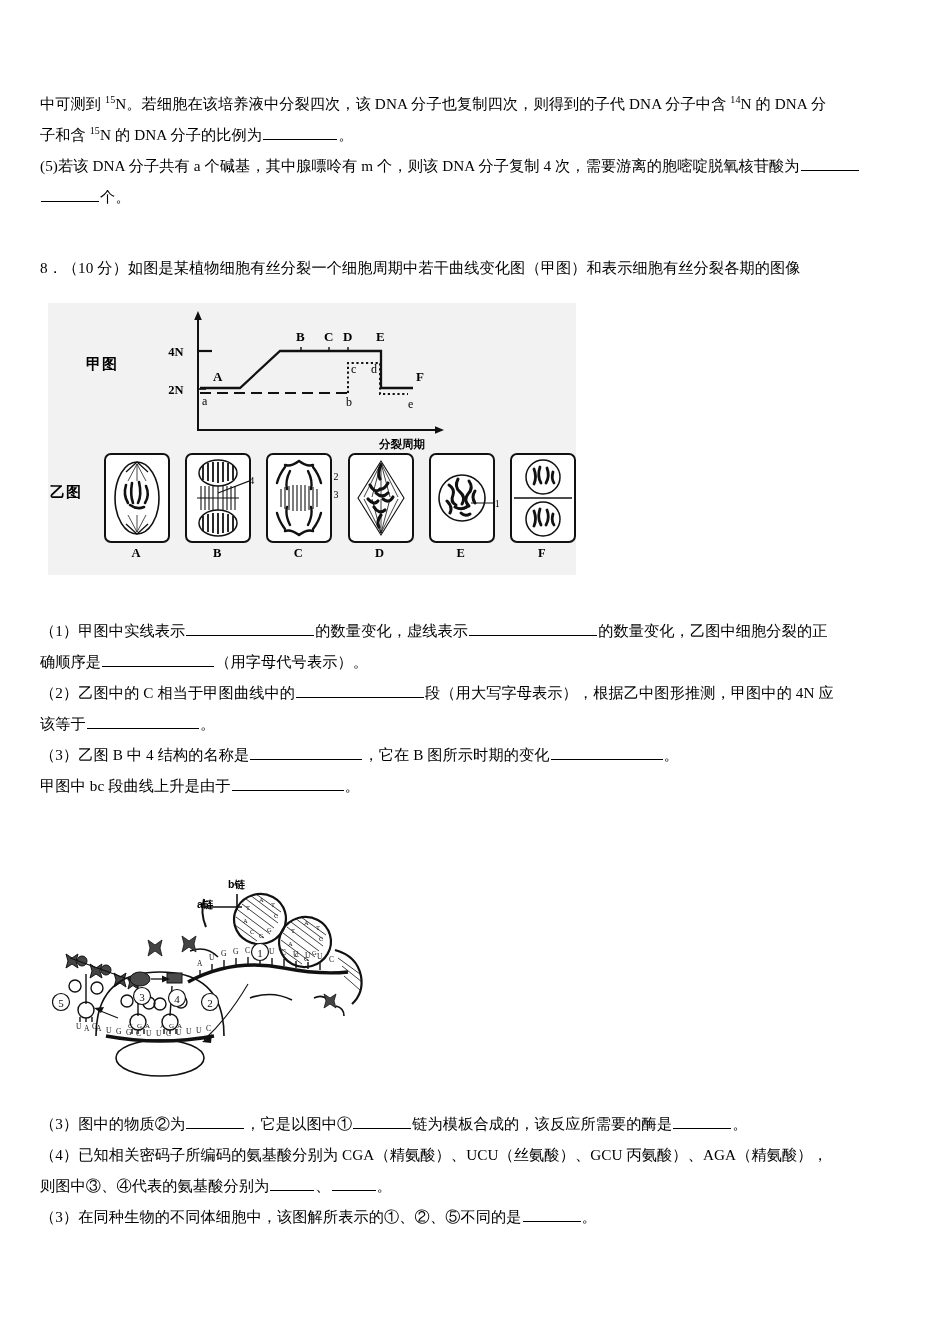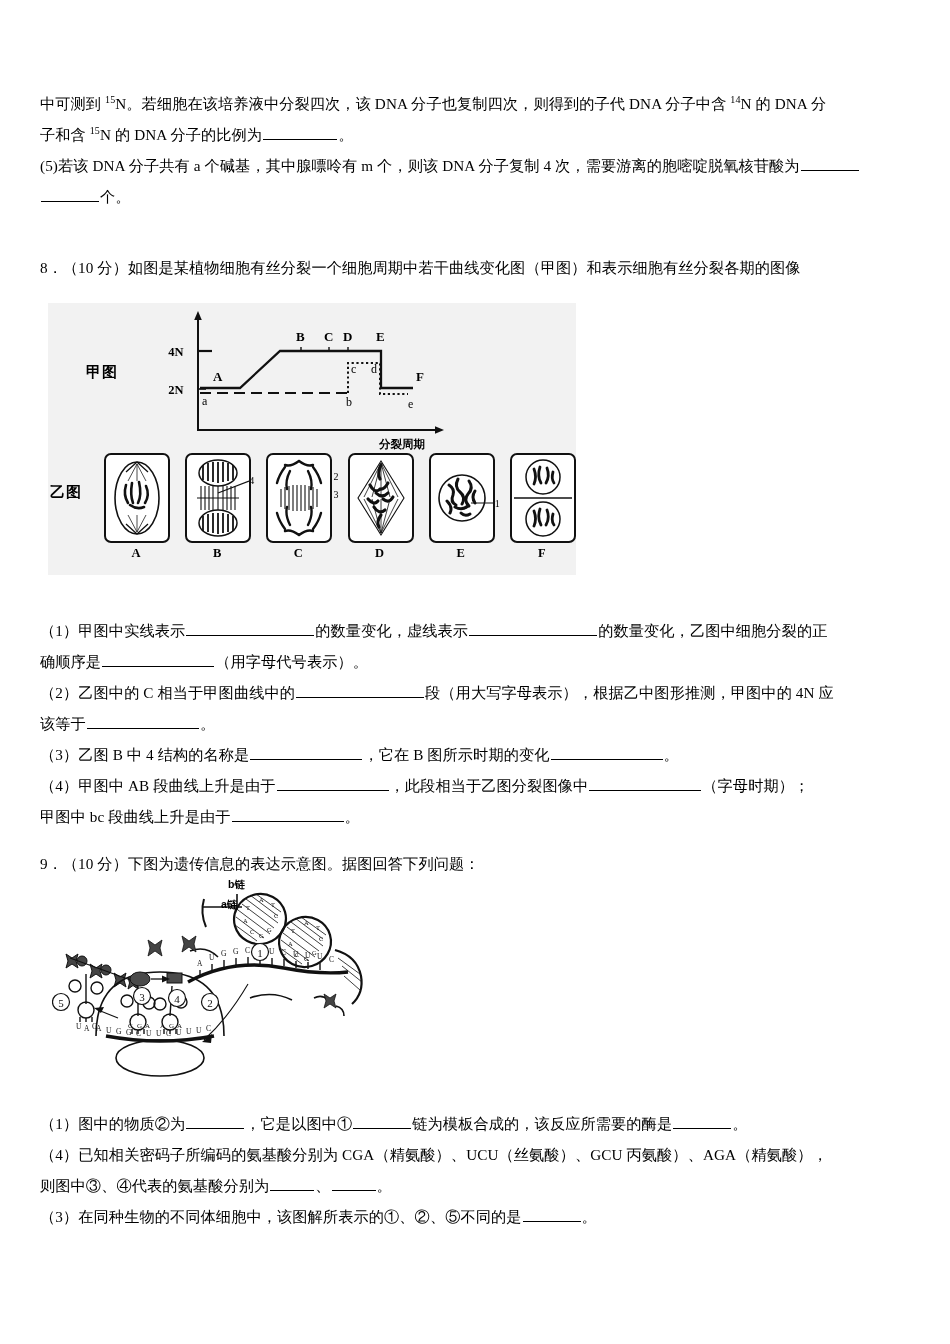--- a/index.html
+++ b/index.html
@@ -60,21 +60,21 @@
     position: absolute;
     left: 48px;
     top: 303px;
     width: 528px;
     height: 272px;
     background: #f2f2f2;
   }
   #fig-mitosis .fig-label-jia {
     position: absolute;
     left: 38px;
-    top: 60px;
+    top: 52px;
     font-size: 15px;
     font-family: "Liberation Sans", sans-serif;
     font-weight: bold;
     letter-spacing: 1px;
   }
   #fig-mitosis .fig-label-yi {
     position: absolute;
     left: 2px;
     top: 180px;
     font-size: 15px;
@@ -334,32 +334,24 @@
     <p class="para">
       <span>（2）乙图中的 C 相当于甲图曲线中的</span><span class="blank b-xxl"></span><span>段（用大写字母表示），根据乙中图形推测，甲图中的 4N 应</span>
     </p>
     <p class="para">
       <span>该等于</span><span class="blank b-xl"></span><span>。</span>
     </p>
     <p class="para">
       <span>（3）乙图 B 中 4 结构的名称是</span><span class="blank b-xl"></span><span>，它在 B 图所示时期的变化</span><span class="blank b-xl"></span><span>。</span>
     </p>
     <p class="para">
-      <span>（4）甲图中 AB 段曲线上升是由于</span><span class="blank b-xl"></span><span>，此段相当于乙图分裂图像中</span><span class="blank b-xl"></span><span>（字母时期）；</span>
-    </p>
-    <p class="para">
       <span>甲图中 bc 段曲线上升是由于</span><span class="blank b-xl"></span><span>。</span>
     </p>
   </div>
 
-  <div class="body-text" style="top:848px;">
-    <p class="para">
-      <span class="qnum">9．</span><span>（10 分）</span><span>下图为遗传信息的表达示意图。据图回答下列问题：</span>
-    </p>
-  </div>
 
   <div id="fig-expression">
     <svg width="330" height="222" viewBox="0 0 330 222">
 
       <g stroke="#111" fill="none">
 
         <ellipse cx="208" cy="43" rx="26" ry="25" stroke-width="2.2" transform="rotate(-16 208 43)"></ellipse>
         <g stroke-width="0.9" opacity="0.9">
           <path d="M190 28 L222 52 M194 23 L226 47 M186 34 L218 58 M198 19 L226 40 M184 41 L212 62 M204 18 L229 36 M183 49 L205 65"></path>
         </g>
@@ -537,27 +529,27 @@
 
         <circle cx="125" cy="122" r="8.5" fill="#fff" stroke="#111" stroke-width="1.2"></circle>
         <text x="125" y="126.5" font-family="Liberation Serif, serif" font-size="11" text-anchor="middle" fill="#111">4</text>
 
         <circle cx="9" cy="126" r="8.5" fill="#fff" stroke="#111" stroke-width="1.2"></circle>
         <text x="9" y="130.5" font-family="Liberation Serif, serif" font-size="11" text-anchor="middle" fill="#111">5</text>
       </g>
 
     </svg>
 
-    <span class="dna-strand-label" style="left:145px; top:22px;margin-left:24px;">a链</span>
+    <span class="dna-strand-label" style="left:145px; top:22px;">a链</span>
     <span class="dna-strand-label" style="left:176px; top:2px;">b链</span>
   </div>
 
   <div class="body-text" style="top:1108px;">
     <p class="para">
-      <span>（1）图中的物质②为</span><span class="blank b-sm"></span><span>，它是以图中①</span><span class="blank b-sm"></span><span>链为模板合成的，该反应所需要的酶是</span><span class="blank b-sm"></span><span>。</span>
+      <span>（3）图中的物质②为</span><span class="blank b-sm"></span><span>，它是以图中①</span><span class="blank b-sm"></span><span>链为模板合成的，该反应所需要的酶是</span><span class="blank b-sm"></span><span>。</span>
     </p>
     <p class="para">
       <span>（4）已知相关密码子所编码的氨基酸分别为 CGA（精氨酸）、UCU（丝氨酸）、GCU 丙氨酸）、AGA（精氨酸），</span>
     </p>
     <p class="para">
       <span>则图中③、④代表的氨基酸分别为</span><span class="blank b-xs"></span><span>、</span><span class="blank b-xs"></span><span>。</span>
     </p>
     <p class="para">
       <span>（3）在同种生物的不同体细胞中，该图解所表示的①、②、⑤不同的是</span><span class="blank b-sm"></span><span>。</span>
     </p>

